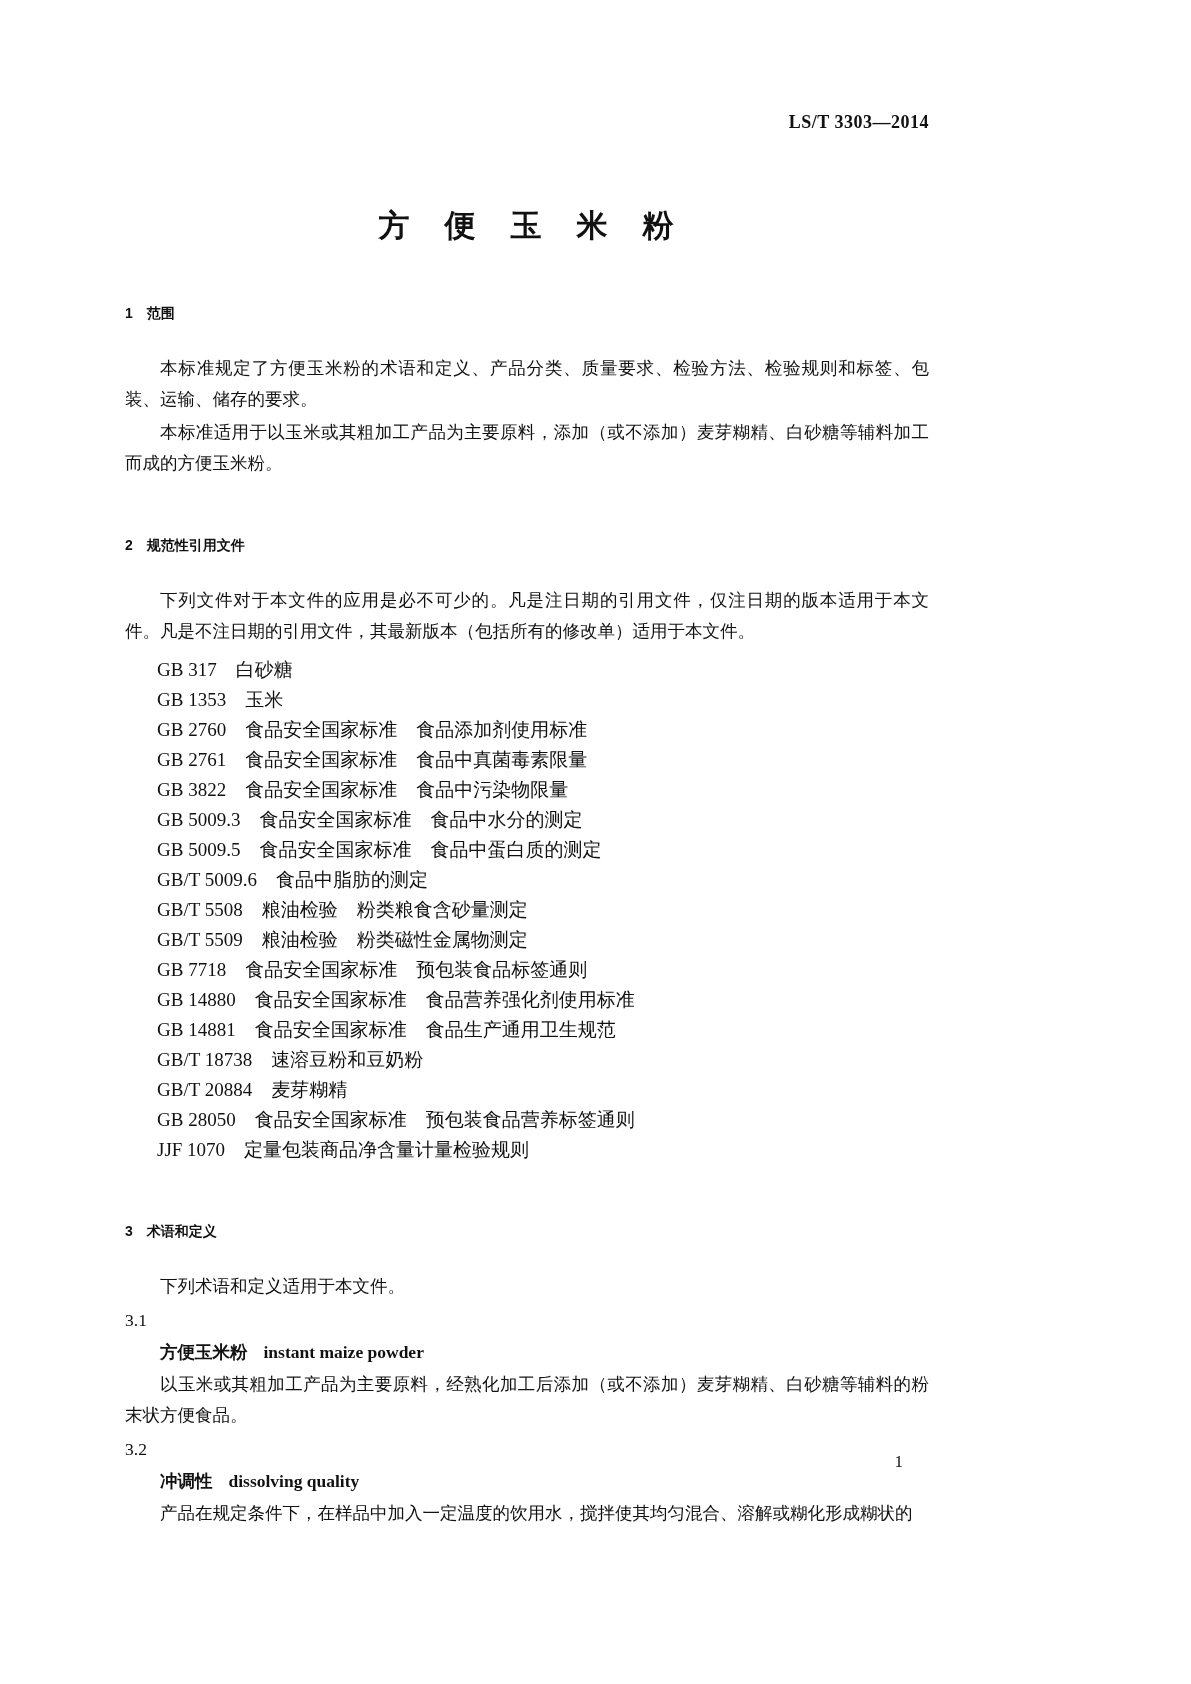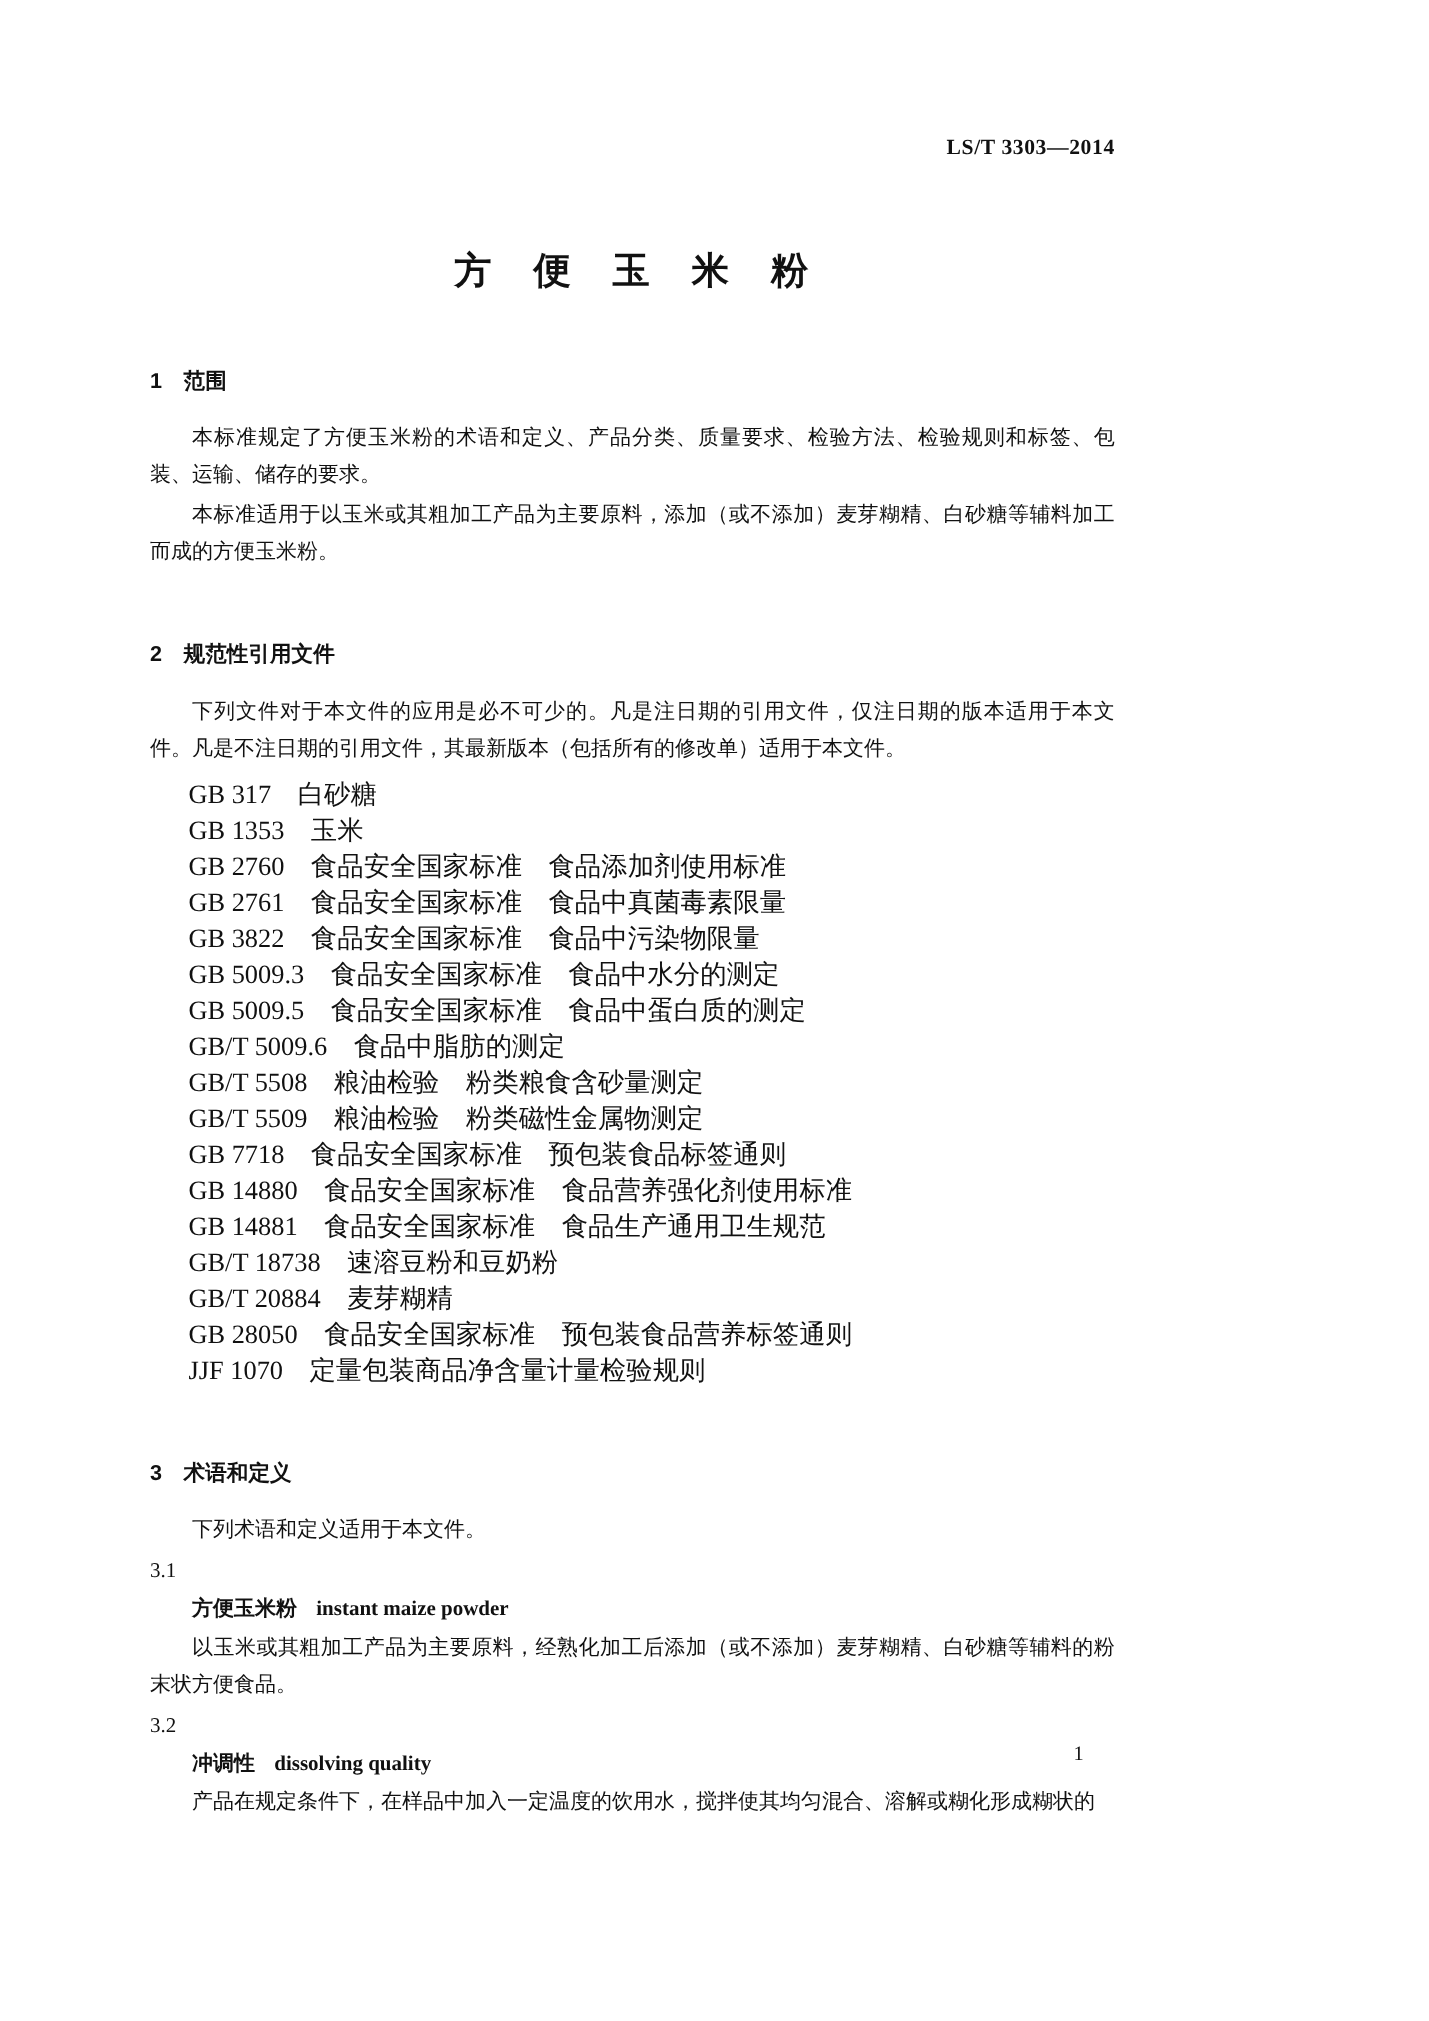--- a/index.html
+++ b/index.html
@@ -30,40 +30,40 @@
   .doc-title {
     margin-top: 72px;
     text-align: center;
     font-size: 31px;
     font-weight: bold;
     font-family: "Liberation Sans", sans-serif;
     letter-spacing: 2px;
   }
   .section-heading {
     margin-top: 58px;
-    font-size: 18px;
+    font-size: 14px;
     font-weight: bold;
     font-family: "Liberation Sans", sans-serif;
   }
   .para {
-    margin-top: 20px;
+    margin-top: 30px;
     font-size: 17.5px;
     line-height: 31px;
     text-indent: 2em;
     text-align: justify;
   }
   .para + .para {
     margin-top: 2px;
   }
   .ref-list {
     margin-top: 8px;
     padding-left: 2em;
   }
   .ref-item {
-    font-size: 22px;
+    font-size: 19px;
     line-height: 30px;
     white-space: pre;
   }
   .term-number {
     margin-top: 3px;
     font-size: 17.5px;
     line-height: 30px;
   }
   .term-name {
     margin-top: 2px;

